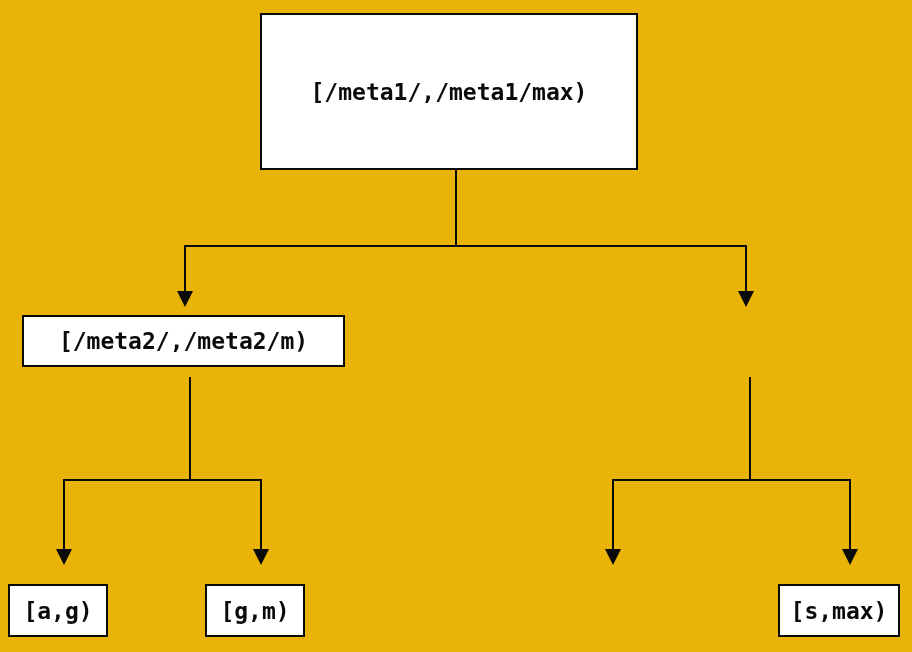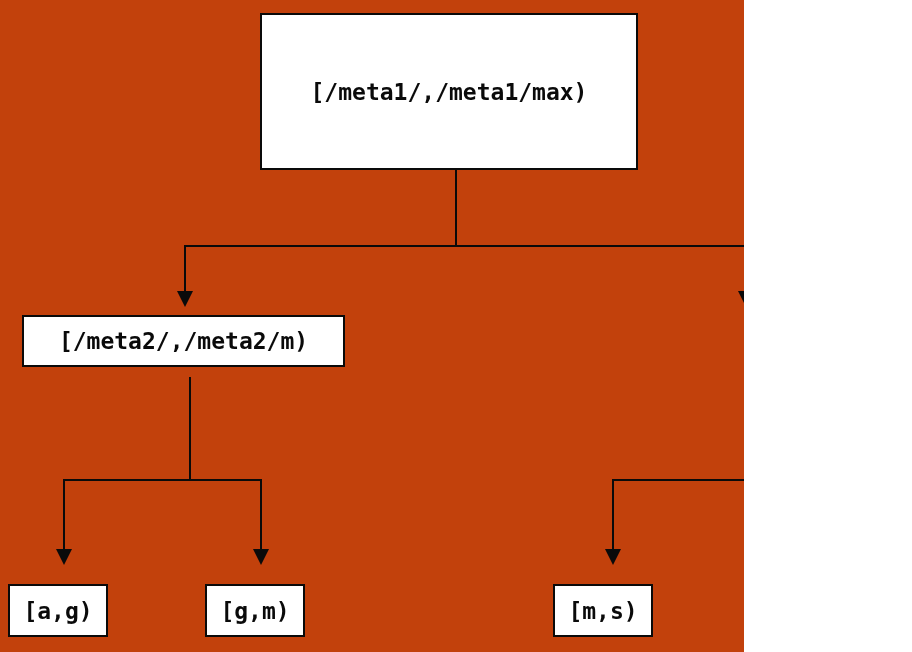--- a/index.html
+++ b/index.html
@@ -2,23 +2,23 @@
 <html><head>
 <meta charset="utf-8">
 <style>
   html, body {
     margin: 0;
     padding: 0;
     background: #ffffff;
   }
   .canvas {
     position: relative;
-    width: 744px;
+    width: 912px;
     height: 652px;
-    background: #c2410c;
+    background: #eab308;
     overflow: hidden;
     font-family: "DejaVu Sans Mono", "Liberation Mono", monospace;
   }
   .node {
     position: absolute;
     box-sizing: border-box;
     border: 2px solid #0a0a0a;
     background: #ffffff;
     display: flex;
     align-items: center;
@@ -48,22 +48,22 @@
 
   <div class="node" style="left:260px; top:13px; width:378px; height:157px;">[/meta1/,/meta1/max)</div>
 
   <div class="node" style="left:22px; top:315px; width:323px; height:52px;">[/meta2/,/meta2/m)</div>
 
 
   <div class="node" style="left:205px; top:584px; width:100px; height:53px;">[g,m)</div>
 
   <div class="node" style="left:8px; top:584px; width:100px; height:53px;">[a,g)</div>
 
-  <div class="node" style="left:553px; top:584px; width:100px; height:53px;">[m,s)</div>
 
+  <div class="node" style="left:778px; top:584px; width:122px; height:53px;">[s,max)</div>
 
   <div class="line" style="left:455px; top:170px; width:2px; height:75px;"></div>
   <div class="line" style="left:184px; top:245px; width:563px; height:2px;"></div>
   <div class="line" style="left:184px; top:245px; width:2px; height:46px;"></div>
   <div class="line" style="left:745px; top:245px; width:2px; height:46px;"></div>
   <div class="arrow" style="left:177px; top:291px;"></div>
   <div class="arrow" style="left:738px; top:291px;"></div>
 
   <div class="line" style="left:189px; top:377px; width:2px; height:103px;"></div>
   <div class="line" style="left:63px; top:479px; width:199px; height:2px;"></div>

